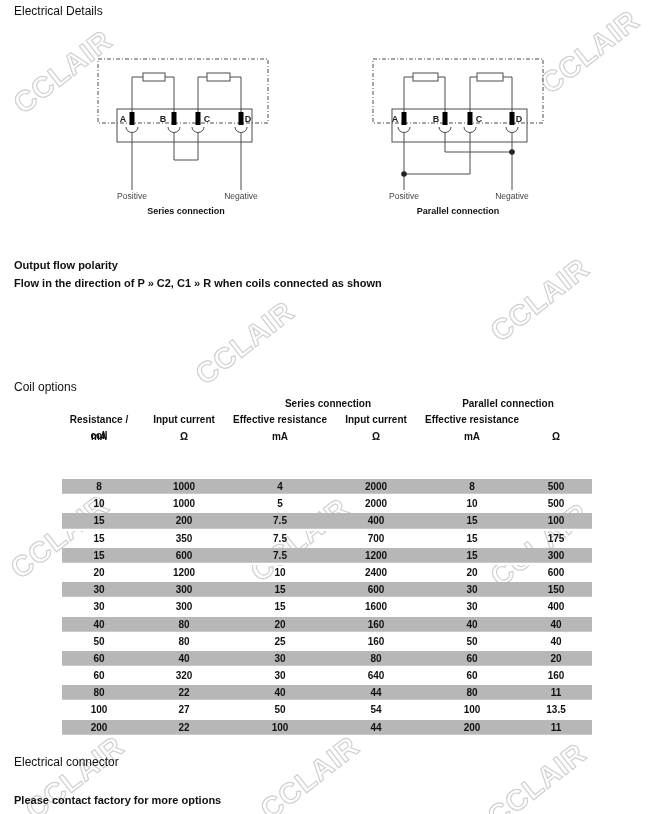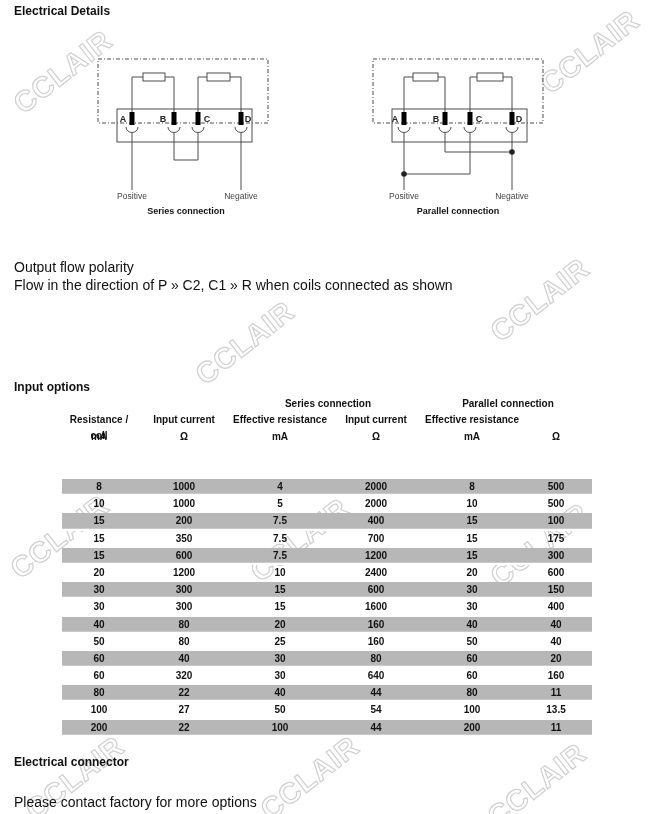--- a/index.html
+++ b/index.html
@@ -9,22 +9,22 @@
     overflow:hidden;
   }
   
   .wm{
     position:absolute; font-weight:bold; font-size:29px; letter-spacing:1px;
     color:transparent; -webkit-text-stroke:1.2px var(--wm,#d0d0d0);
     transform:translate(-50%,-50%) rotate(-38deg);
     white-space:nowrap; pointer-events:none; user-select:none;
   }
   
-  .h1{position:absolute; font-size:12px; font-weight:bold;}
-  .b10{position:absolute; font-size:14px; font-weight:normal;}
+  .h1{position:absolute; font-size:12px; font-weight:normal;}
+  .b10{position:absolute; font-size:11px; font-weight:bold;}
   
   .diag{position:absolute; top:55px;}
   .diag svg{display:block;}
   .dline{stroke:var(--line,#4d4d4d); stroke-width:1; fill:none;}
   .dashed{stroke:var(--line,#4d4d4d); stroke-width:1; fill:none; stroke-dasharray:4 2 1 2;}
   .bar{fill:#000;}
   .term{font-size:9px; font-weight:bold; fill:#222;}
   .plabel{font-size:8.5px; fill:#444;}
   .dcap{font-size:9px; font-weight:bold; fill:#111;}
   .dot{fill:#222;}
@@ -131,21 +131,21 @@
 
       <text class="plabel" x="39" y="144" text-anchor="middle">Positive</text>
       <text class="plabel" x="147" y="144" text-anchor="middle">Negative</text>
       <text class="dcap" x="93" y="159" text-anchor="middle">Parallel connection</text>
     </svg>
   </div>
 
   <div class="b10" style="left:14px;top:259px">Output flow polarity</div>
   <div class="b10" style="left:14px;top:277px">Flow in the direction of P » C2, C1 » R when coils connected as shown</div>
 
-  <div class="h1" style="left:14px;top:380px">Input options</div>
+  <div class="h1" style="left:14px;top:380px">Coil options</div>
 
   <div id="coil-table">
     <div class="grid group-row">
       <div class="gcell"></div>
       <div class="gcell"></div>
       <div class="gcell group-span">Series connection</div>
       <div class="gcell group-span">Parallel connection</div>
     </div>
     <div class="grid hdr-row">
       <div class="gcell">Resistance / coil</div>

